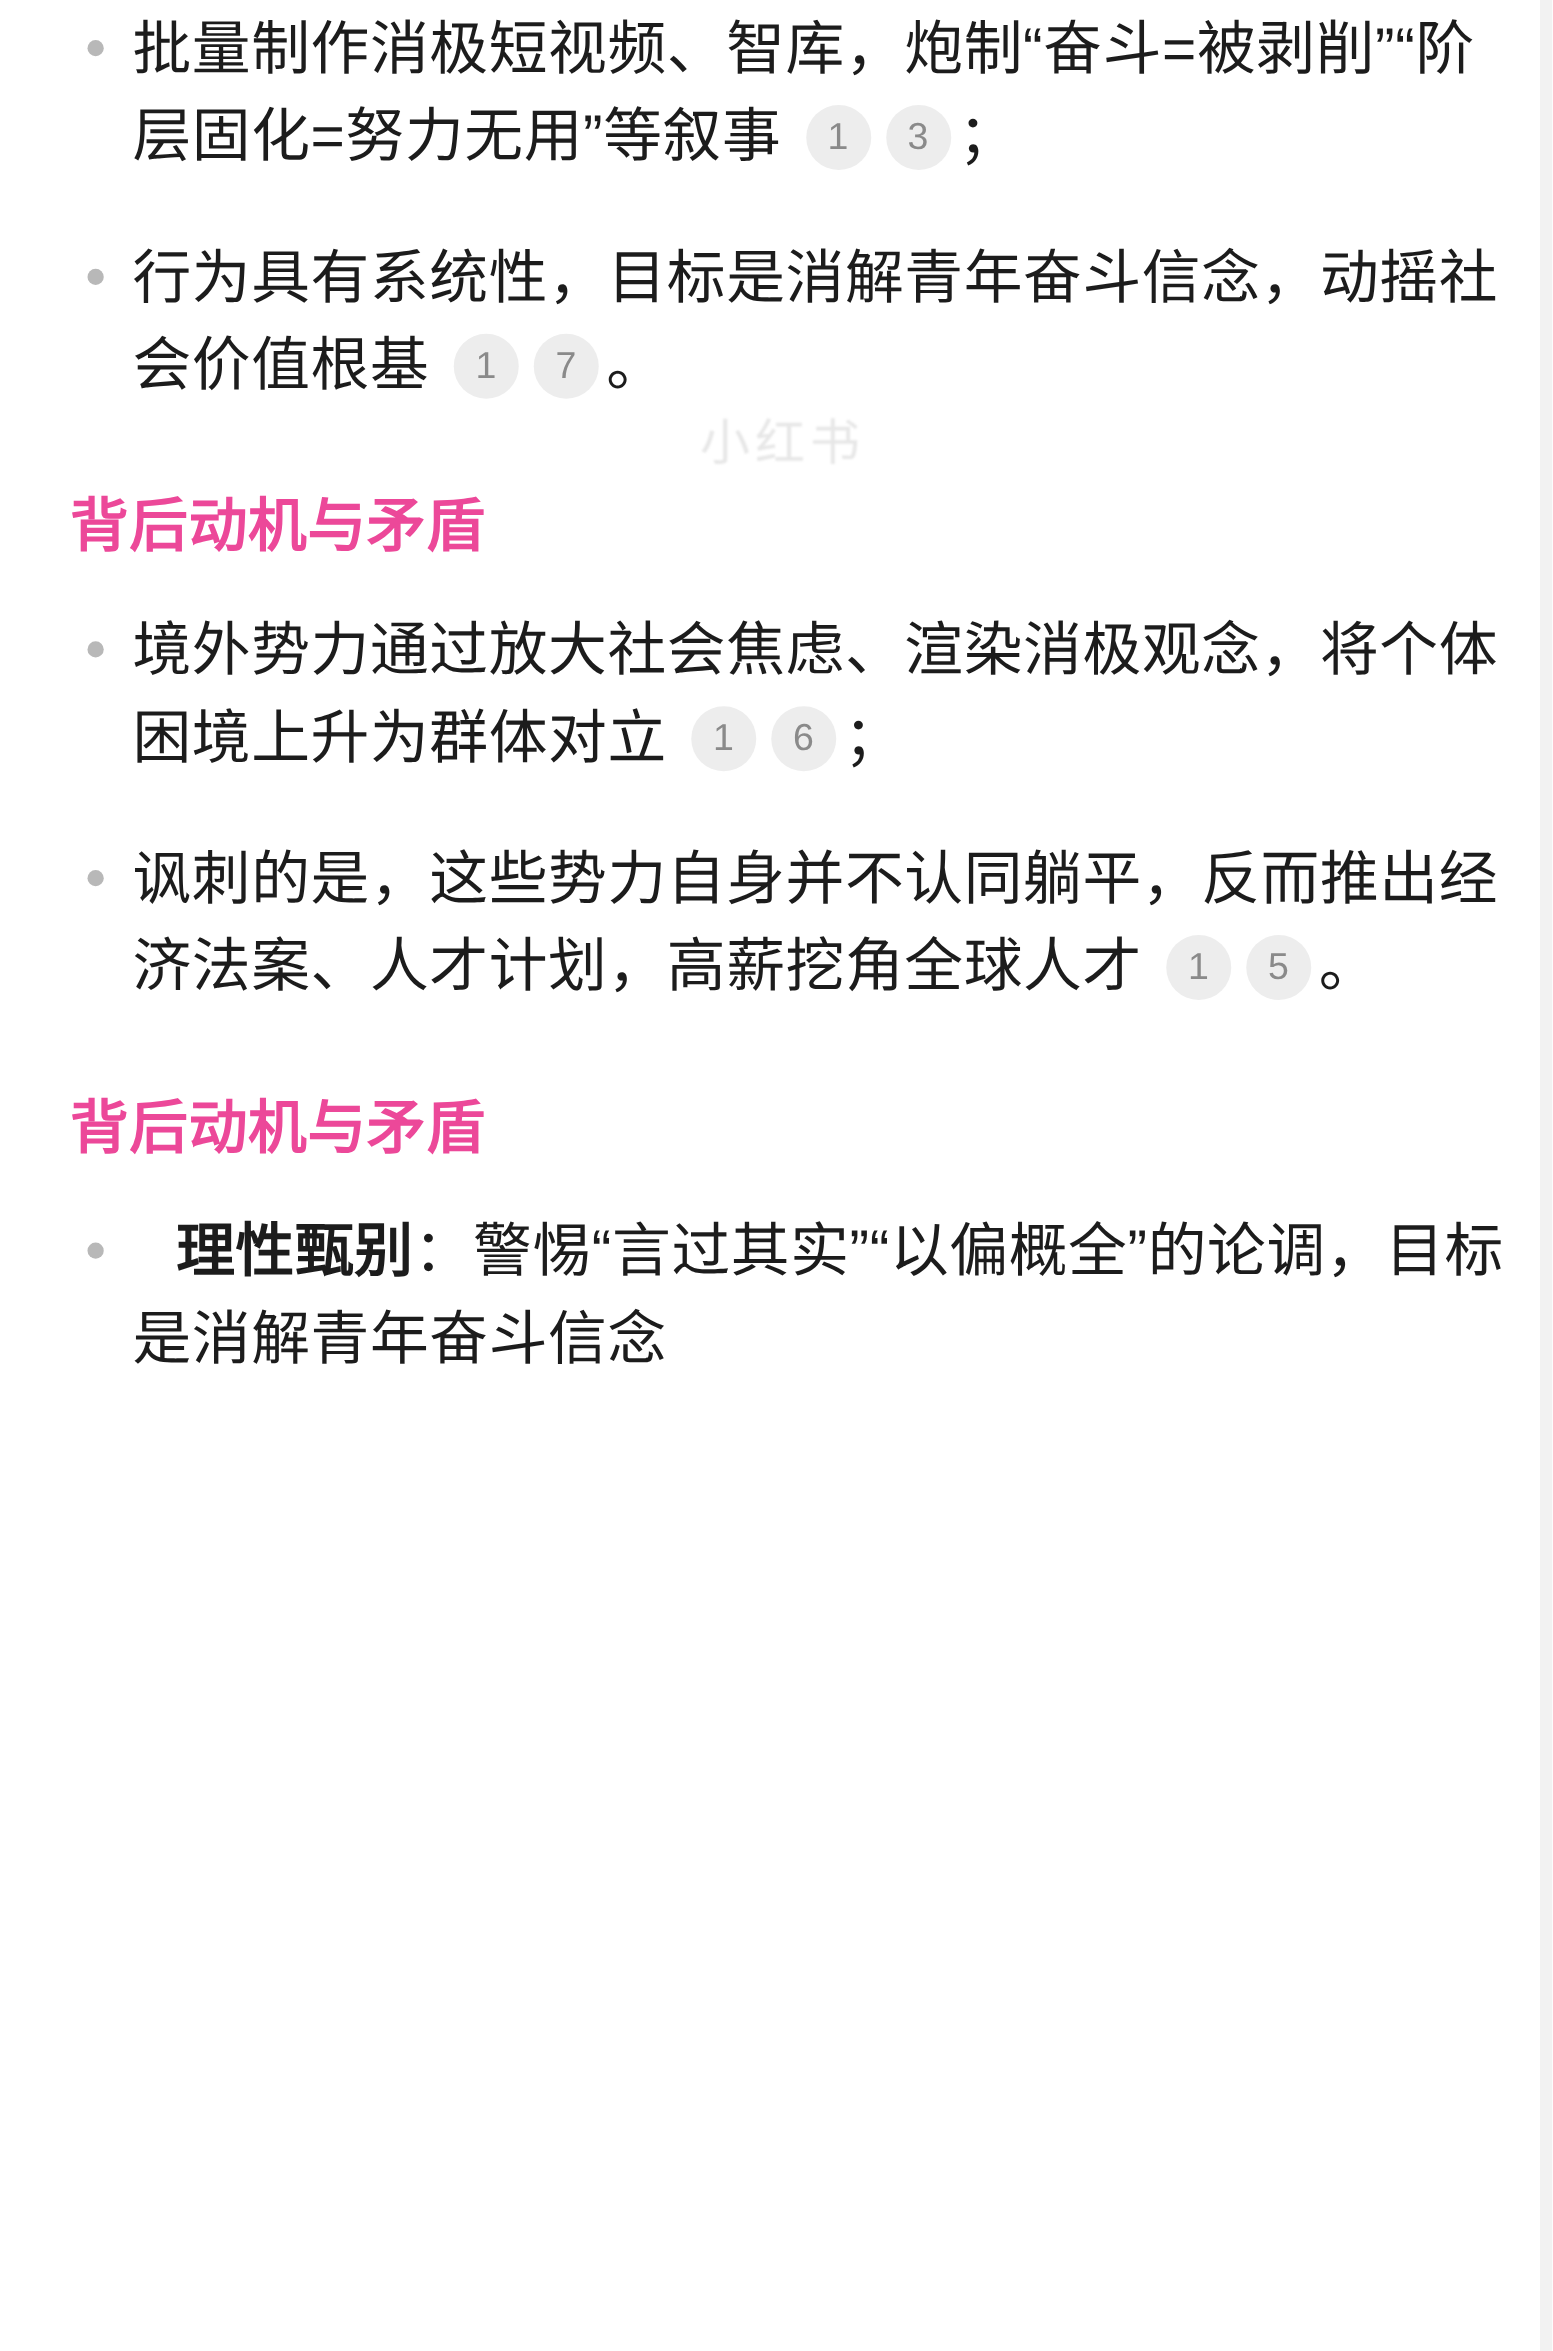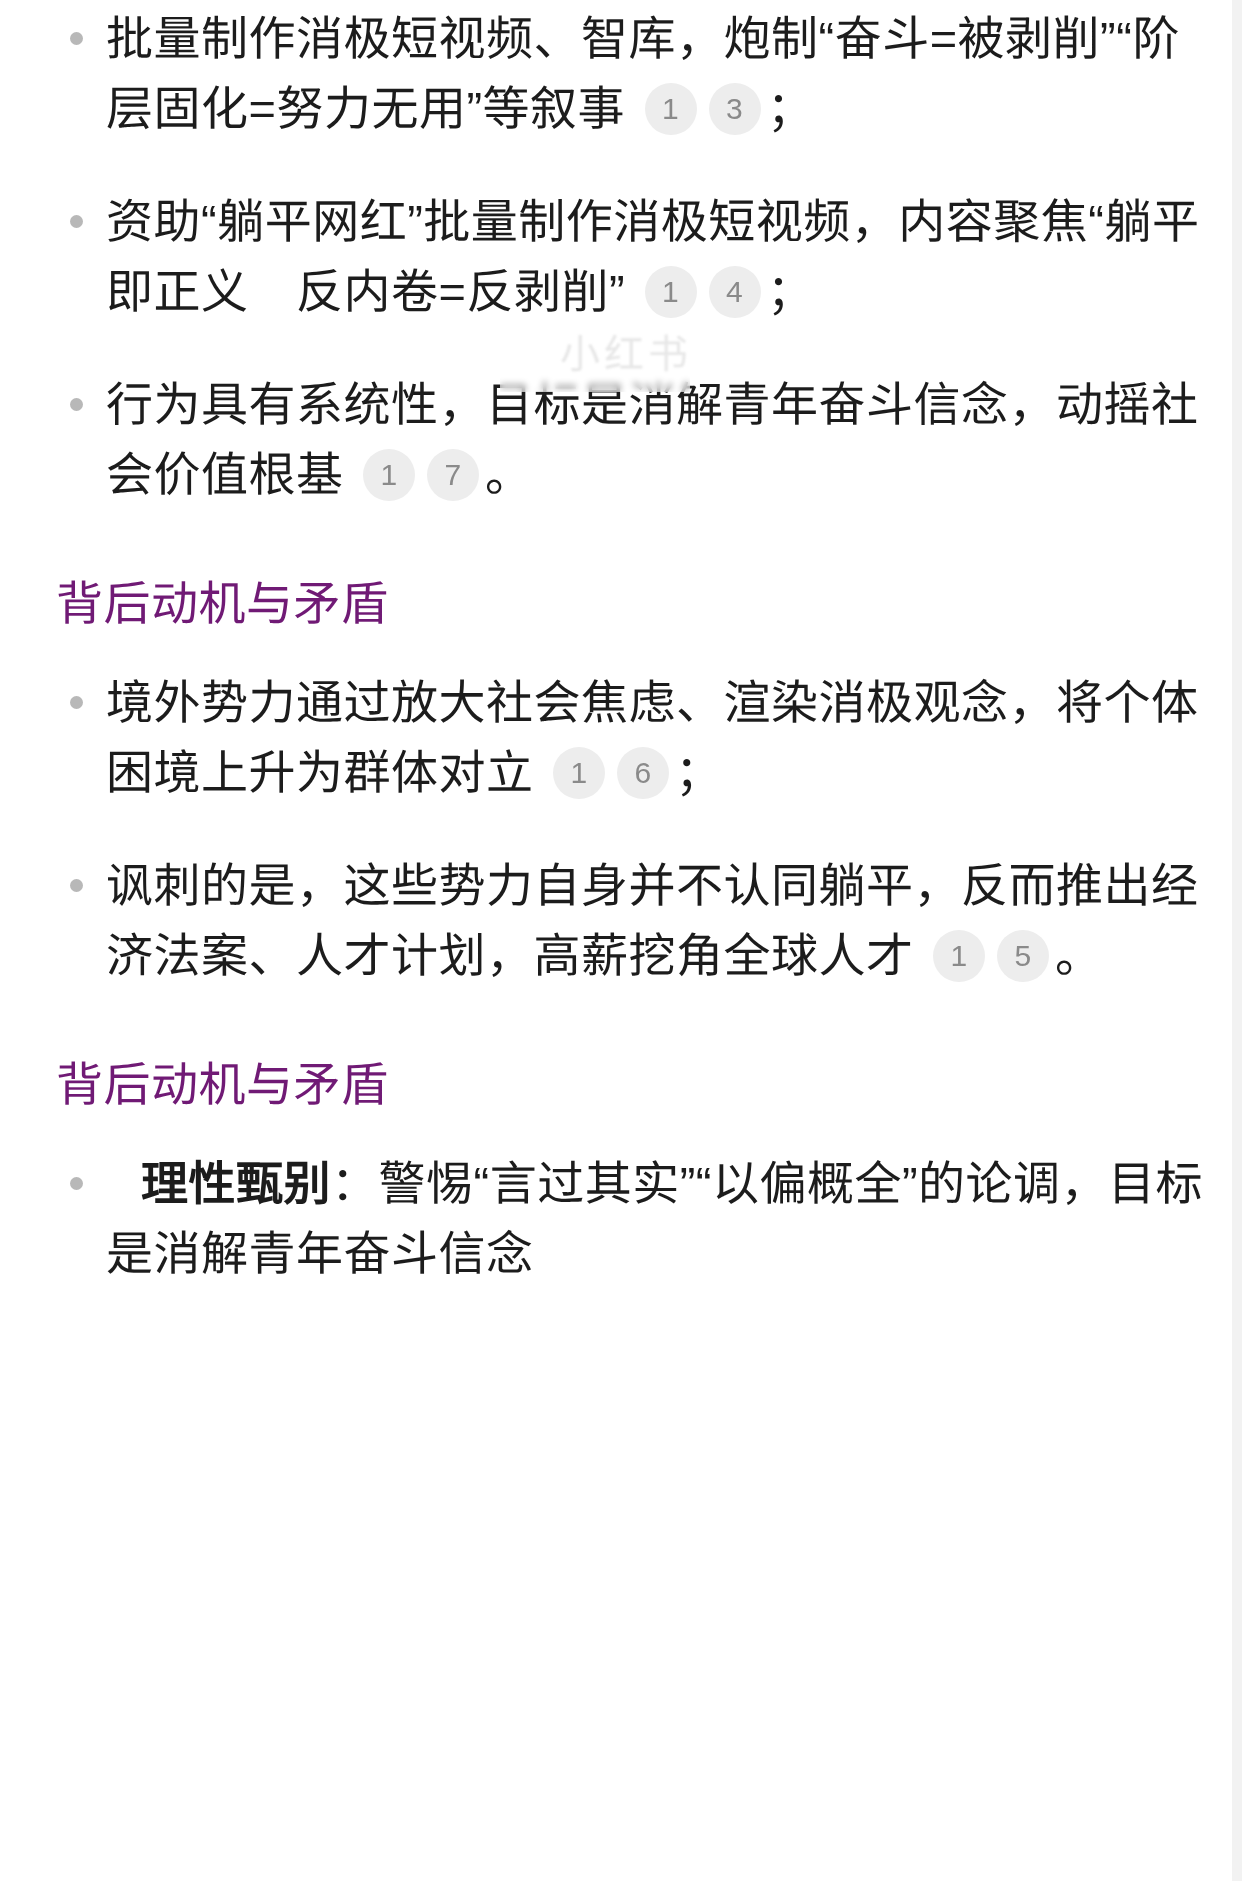--- a/index.html
+++ b/index.html
@@ -65,22 +65,22 @@
     color: #1c1c1c;
     font-weight: 400;
     word-break: break-word;
   }
   .para.bold-lead .lead {
     font-weight: 700;
     margin-left: 35px;
   }
   h3.section-title {
     font-size: 47px;
-    font-weight: 400;
-    color: #701a75;
+    font-weight: 700;
+    color: #ec4899;
     margin: 56px 0 34px 8px;
     letter-spacing: 0.5px;
   }
   h3.section-title:first-child {
     margin-top: 0;
   }
   .cite {
     display: inline-block;
     min-width: 52px;
     height: 52px;
@@ -121,23 +121,20 @@
 
 <div class="page">
   <div class="edge-strip"></div>
 
   <div class="content">
     <ul class="bullets" id="blocks">
         <li class="bullet">
           <div class="para"><span>批量制作消极短视频、智库，炮制“奋斗=被剥削”“阶层固化=努力无用”等叙事 </span><span class="cite">1</span><span class="cite">3</span><span>；</span></div>
         </li>
         <li class="bullet">
-          <div class="para"><span>资助“躺平网红”批量制作消极短视频，内容聚焦“躺平即正义　反内卷=反剥削” </span><span class="cite">1</span><span class="cite">4</span><span>；</span></div>
-        </li>
-        <li class="bullet">
           <div class="para"><span>行为具有系统性，目标是消解青年奋斗信念，动摇社会价值根基 </span><span class="cite">1</span><span class="cite">7</span><span>。</span></div>
         </li>
         <h3 class="section-title">背后动机与矛盾</h3>
         <li class="bullet">
           <div class="para"><span>境外势力通过放大社会焦虑、渲染消极观念，将个体困境上升为群体对立 </span><span class="cite">1</span><span class="cite">6</span><span>；</span></div>
         </li>
         <li class="bullet">
           <div class="para"><span>讽刺的是，这些势力自身并不认同躺平，反而推出经济法案、人才计划，高薪挖角全球人才 </span><span class="cite">1</span><span class="cite">5</span><span>。</span></div>
         </li>
         <h3 class="section-title">背后动机与矛盾</h3>

